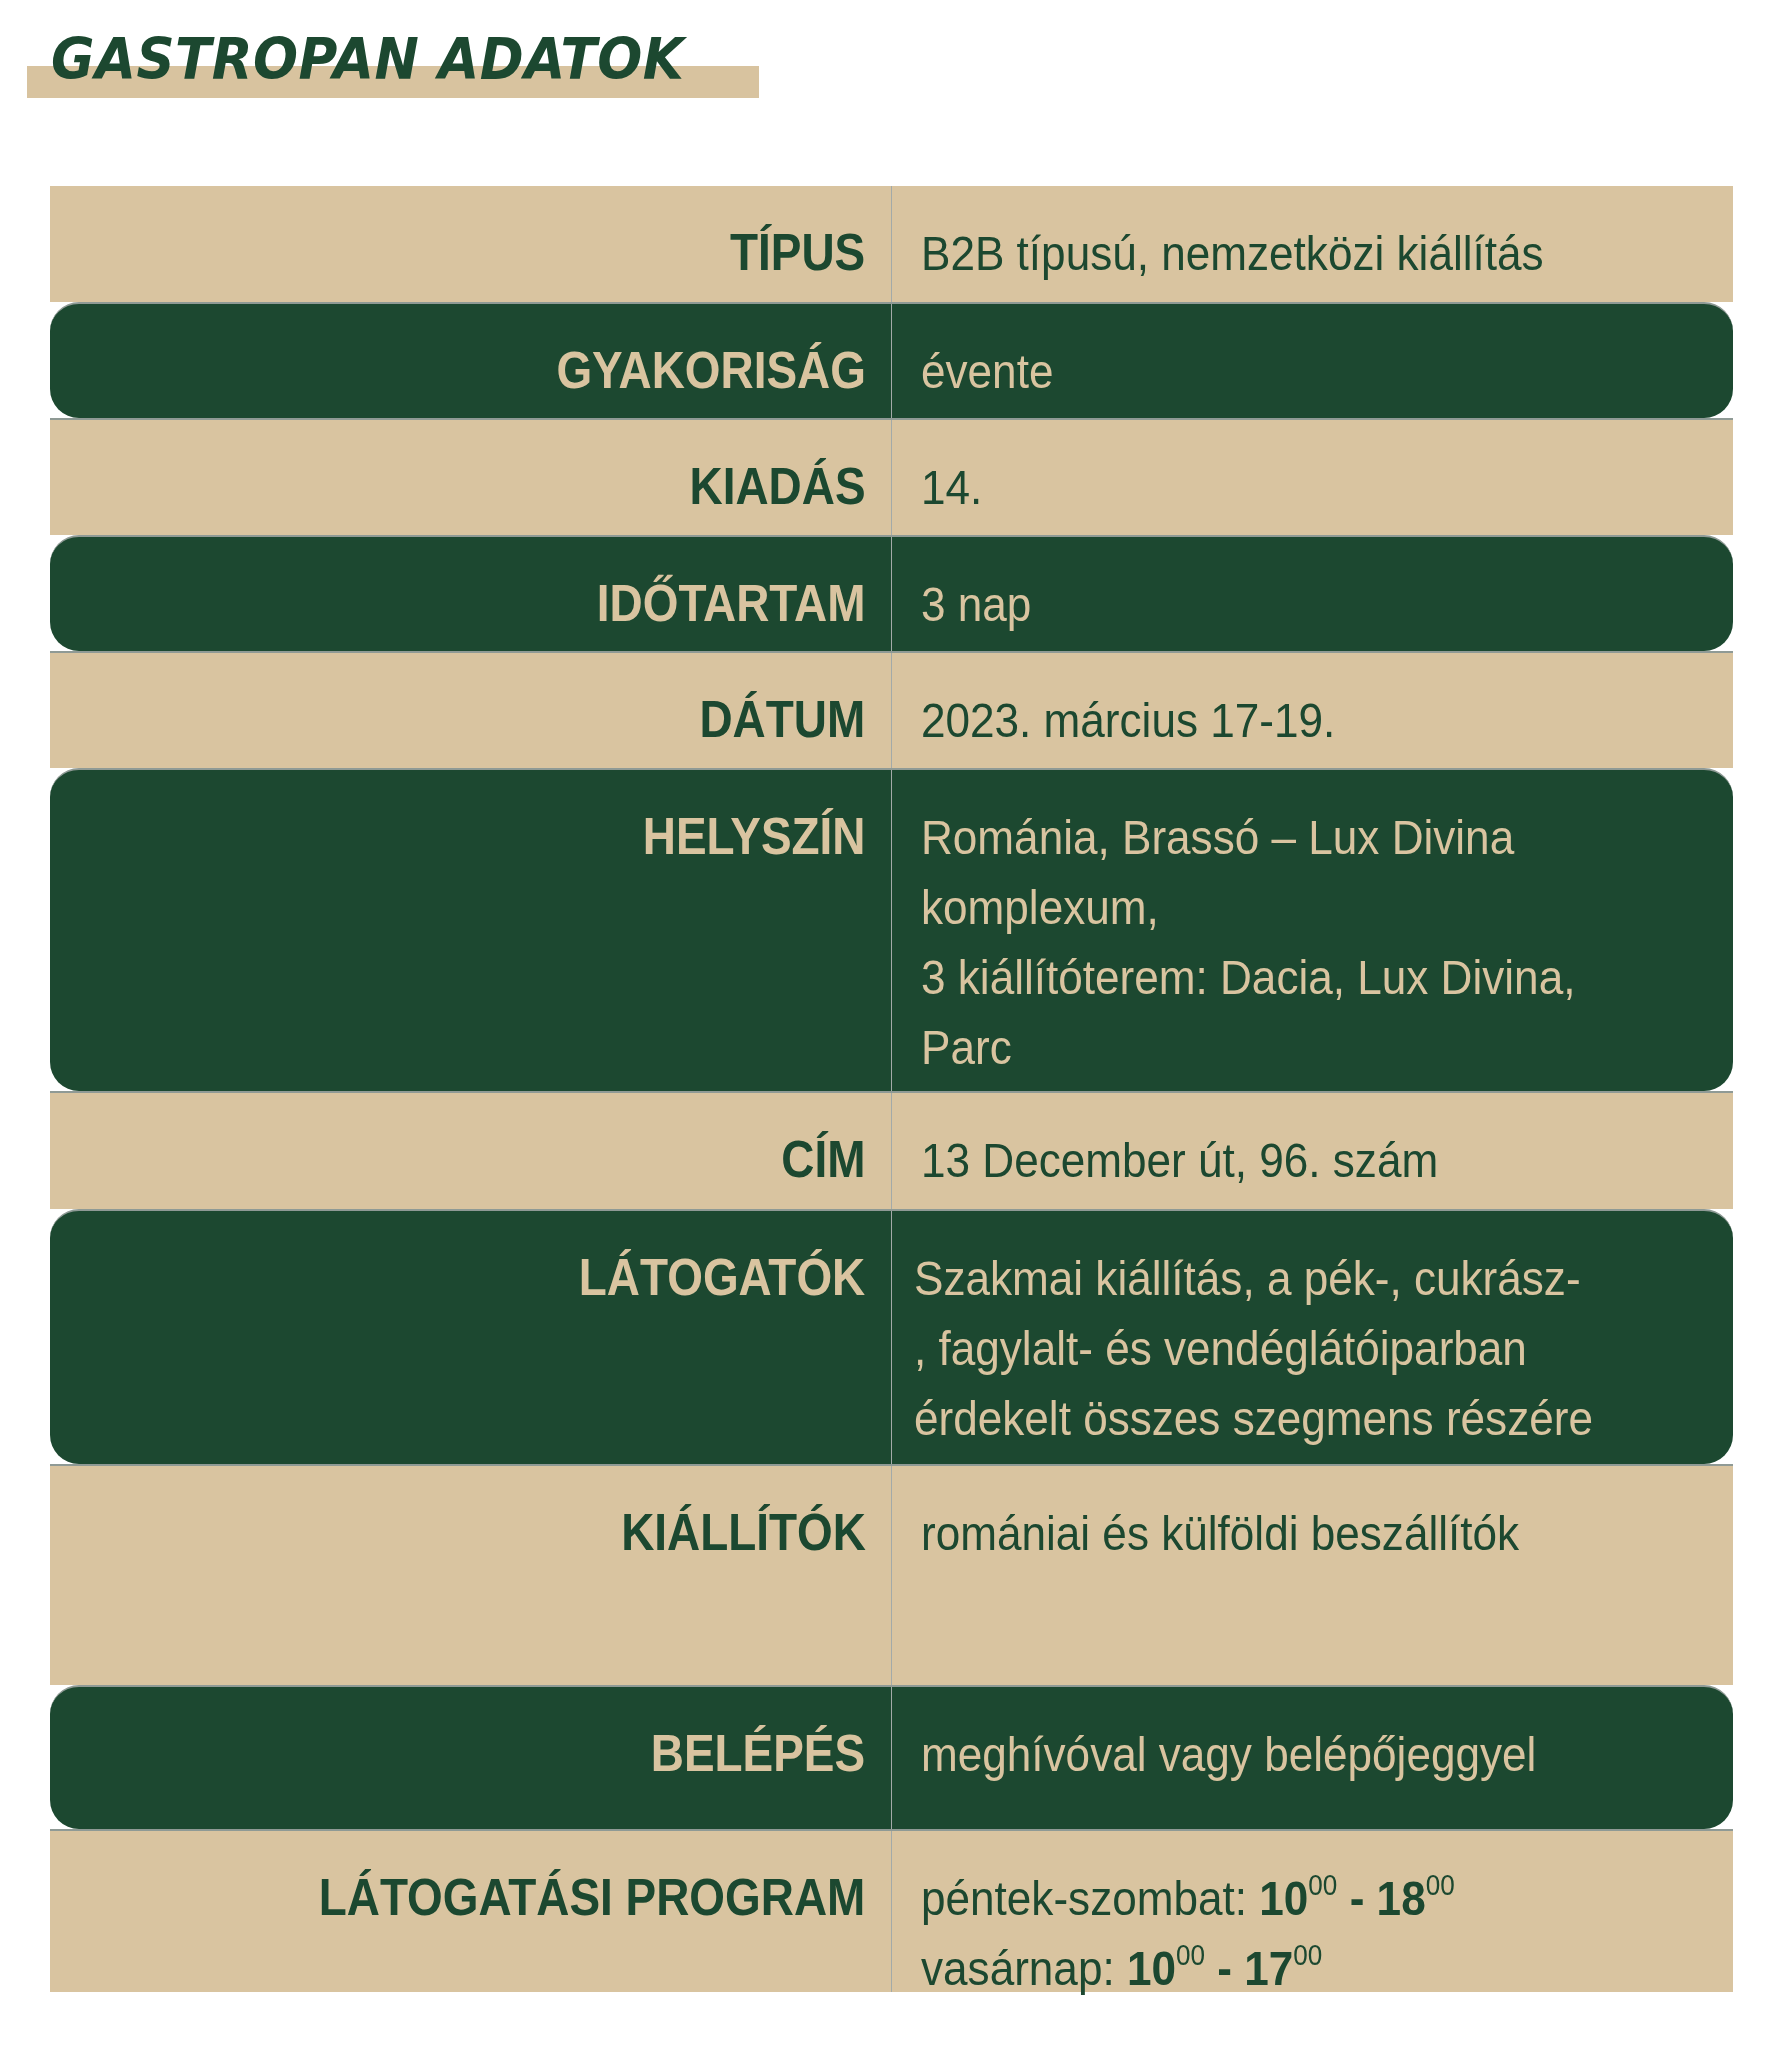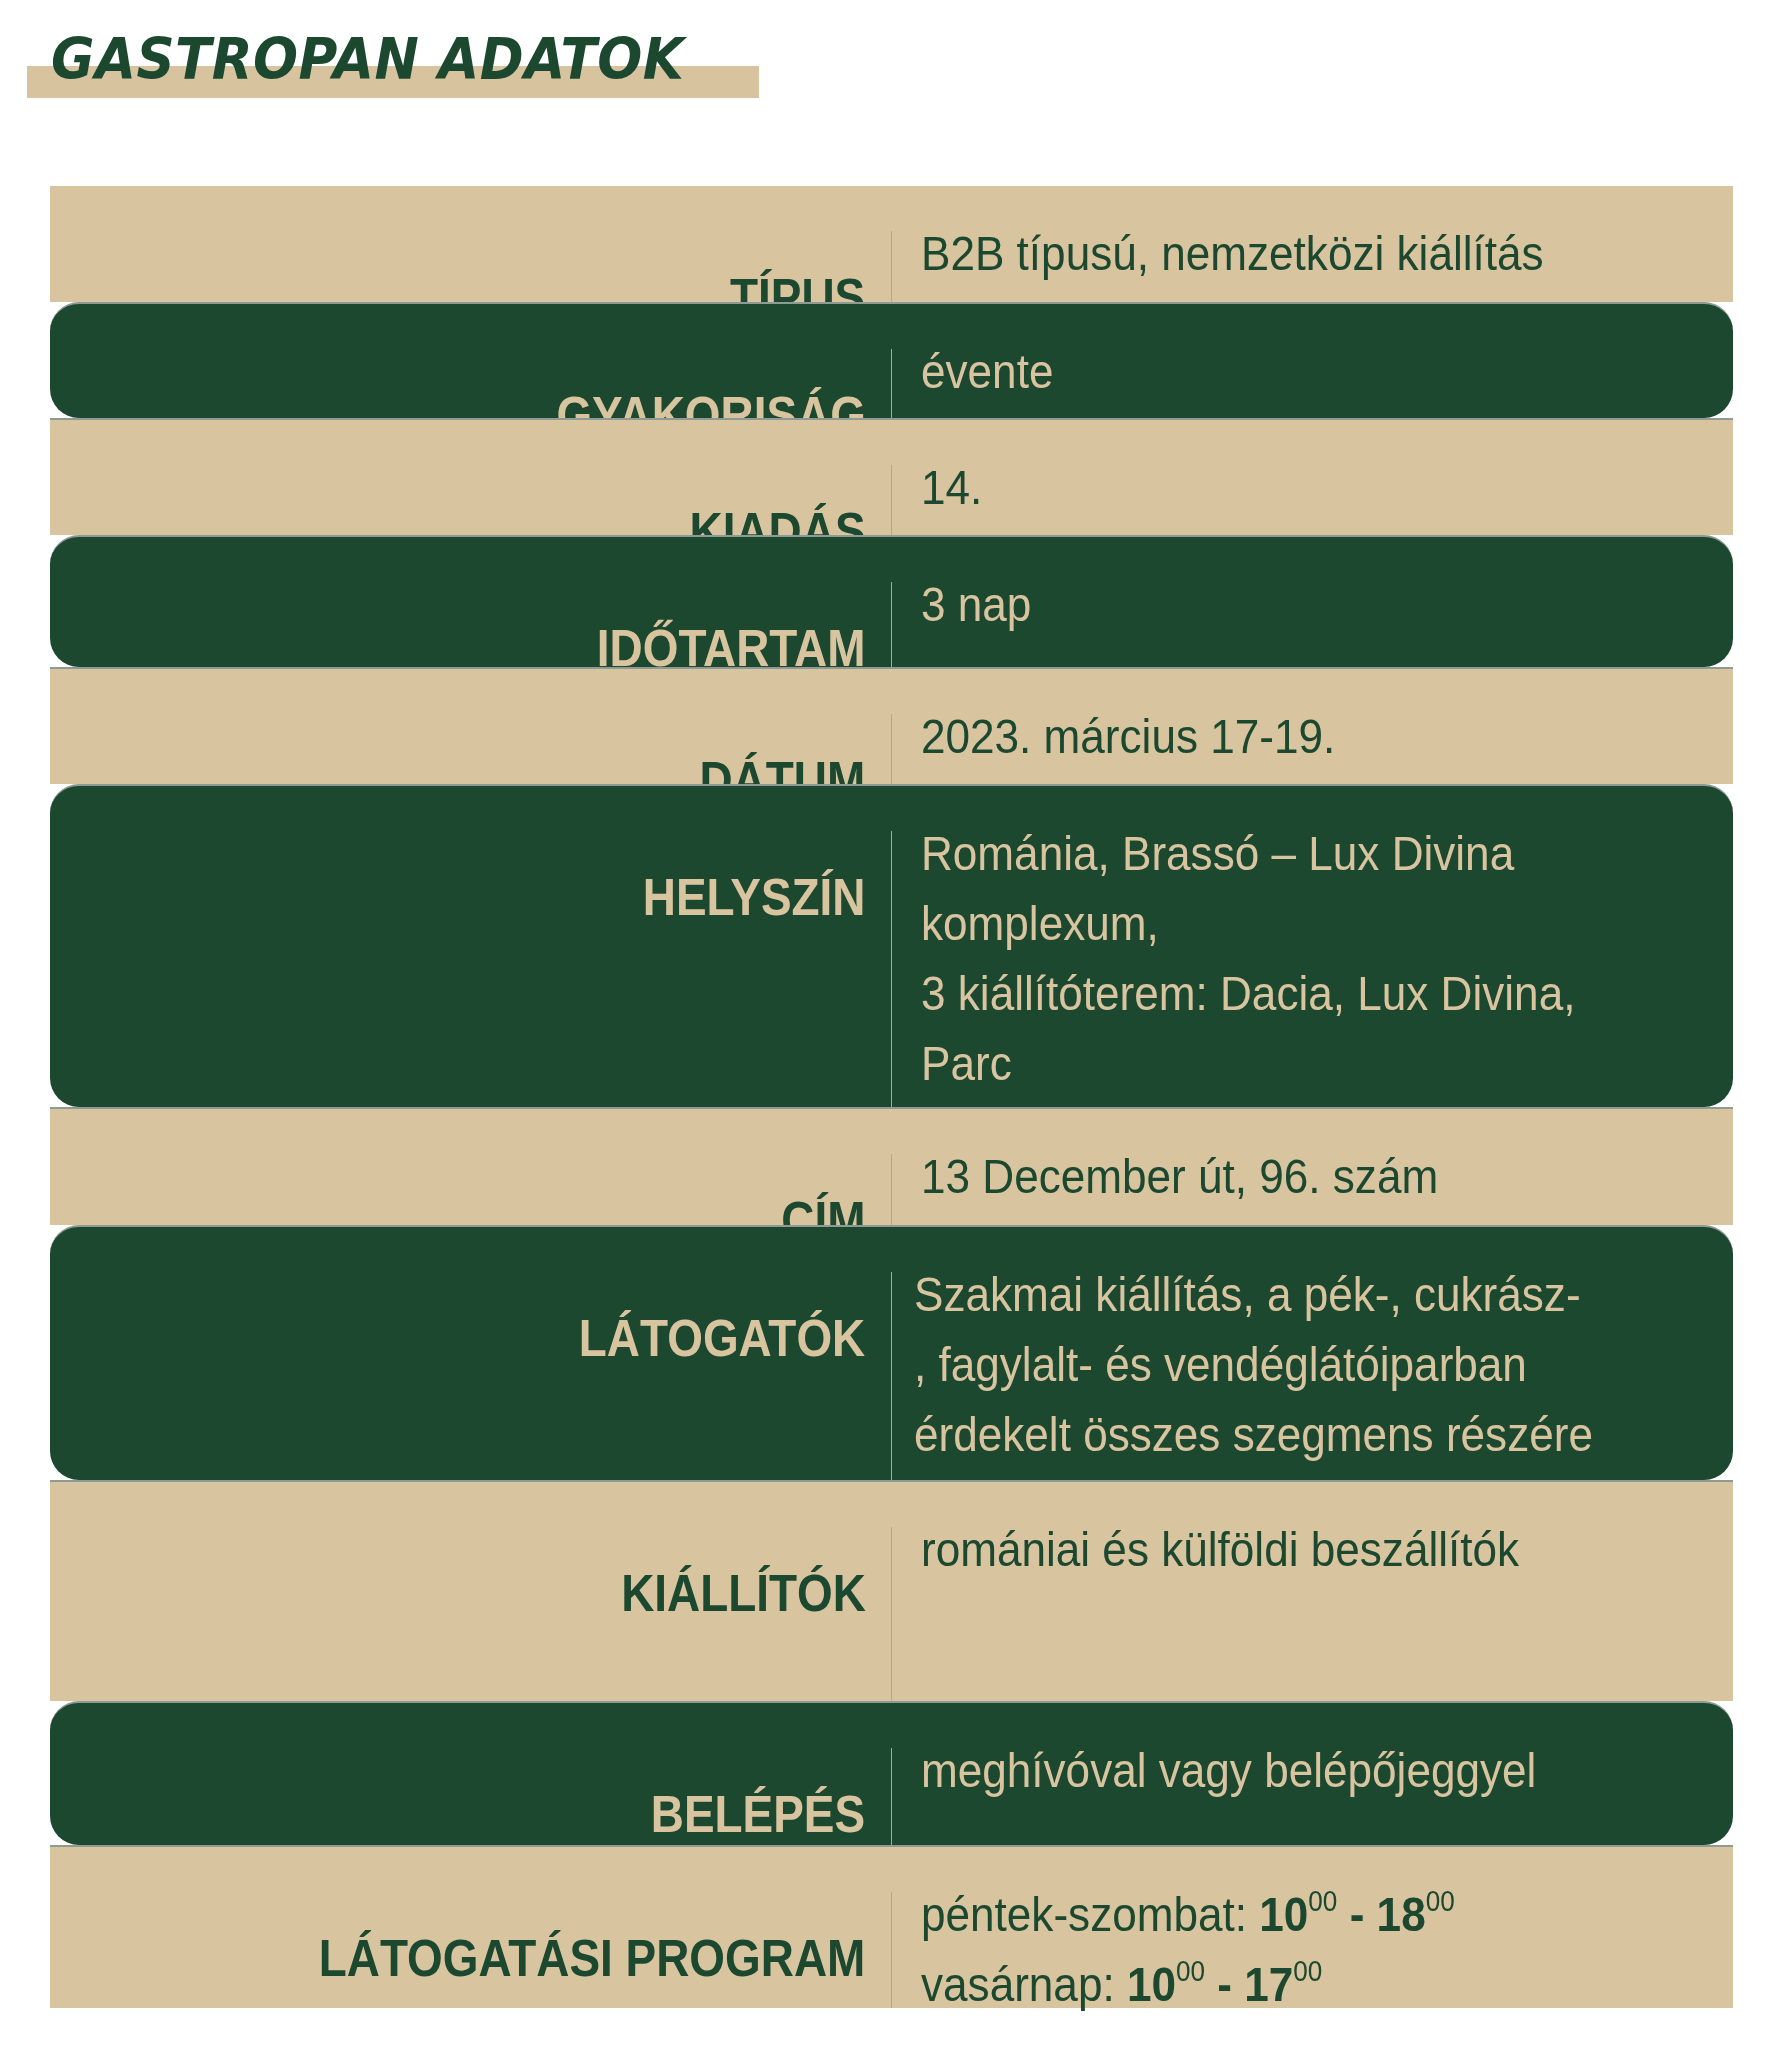--- a/index.html
+++ b/index.html
@@ -27,21 +27,20 @@
   .row + .row { border-top: 2px solid #8f9a95; }
   .row.beige { background: #d9c4a0; color: #1c4830; }
   .row.green { background: #1c4830; color: #d9c4a0; border-radius: 29px; }
   .label {
     width: 842px; box-sizing: border-box; text-align: right;
     padding-right: 25.5px; padding-top: 32px;
     font-family: "Liberation Sans", sans-serif; font-weight: bold;
     font-size: 51px; line-height: 69px; white-space: nowrap;
     border-right: 1px solid #a3aaa8;
     transform-origin: right top;
-    margin-top: 45px;
   }
   .label span { display: inline-block; transform: scaleX(0.9); transform-origin: right center; }
   .value {
     flex: 1; box-sizing: border-box; padding-left: 29px; padding-top: 32px; padding-right: 17px;
     font-family: "Liberation Sans", sans-serif; font-weight: normal;
     font-size: 49px; line-height: 70px;
   }
   .value .line { display: block; white-space: nowrap; transform: scaleX(0.9); transform-origin: left center; }
   .value.tight { padding-left: 21.6px; }
   .t { font-weight: bold; }
@@ -67,21 +66,21 @@
     <div class="value">
         <span class="line">évente</span>
       </div>
   </div>
   <div class="row beige" style="height:117px">
     <div class="label"><span>KIADÁS</span></div>
     <div class="value">
         <span class="line">14.</span>
       </div>
   </div>
-  <div class="row green" style="height:132px">
+  <div class="row green" style="height:116px">
     <div class="label"><span>IDŐTARTAM</span></div>
     <div class="value">
         <span class="line">3 nap</span>
       </div>
   </div>
   <div class="row beige" style="height:117px">
     <div class="label"><span>DÁTUM</span></div>
     <div class="value">
         <span class="line">2023. március  17-19.</span>
       </div>

